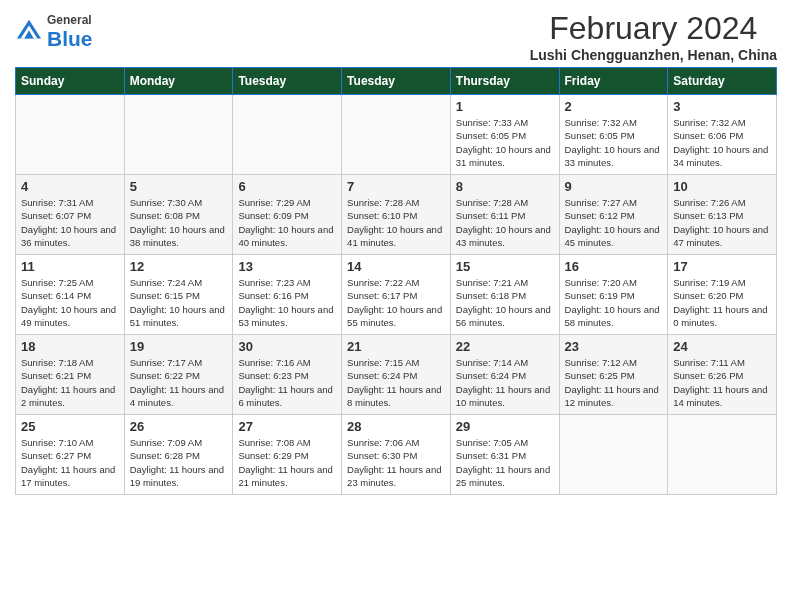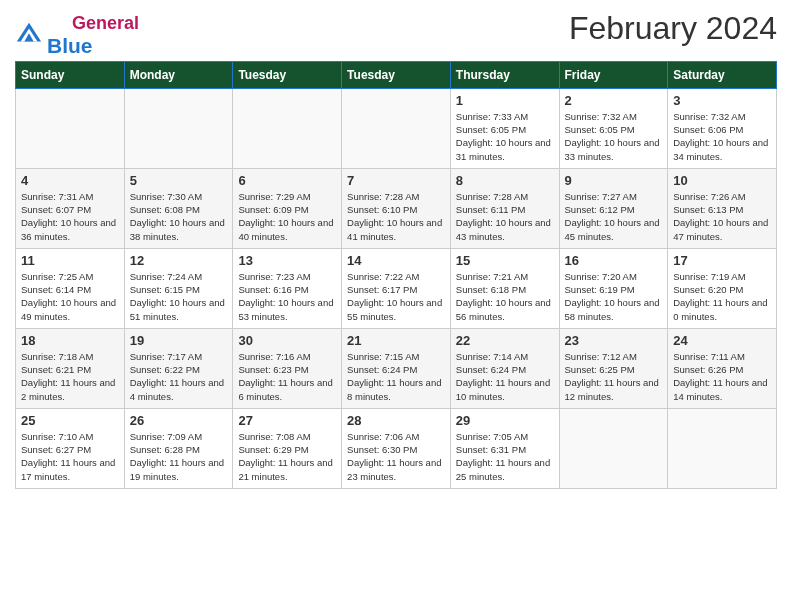--- a/index.html
+++ b/index.html
@@ -20,24 +20,23 @@
       display: flex;
       align-items: center;
       margin-top: 4px;
     }
     .logo-text {
       display: flex;
       flex-direction: column;
       line-height: 1.1;
     }
     .logo-general {
-      font-size: 18px;
-      font-weight: bold;
-      color: #be185d;
-      margin-left: 25px;
+      font-size: 12px;
+      font-weight: bold;
+      color: #404040;
     }
     .logo-blue {
       font-size: 21px;
       font-weight: bold;
       color: #2277cc;
     }
     .logo-icon {
       width: 28px;
       height: 28px;
       margin-right: 4px;
@@ -110,20 +109,21 @@
       <polygon points="15,8 24,22 6,22" fill="#fff"></polygon>
       <polygon points="15,13 20,22 10,22" fill="#2277cc"></polygon>
     </svg>
     <div class="logo-text">
       <span class="logo-general">General</span>
       <span class="logo-blue">Blue</span>
     </div>
   </div>
   <div class="title-area">
     <div class="month-title">February 2024</div>
+    <div class="location-title">Lushi Chengguanzhen, Henan, China</div>
   </div>
 </div>
 
 <table>
   <thead>
     <tr>
     <th>Sunday</th>
         <th>Monday</th>
         <th>Tuesday</th>
         <th>Tuesday</th>

